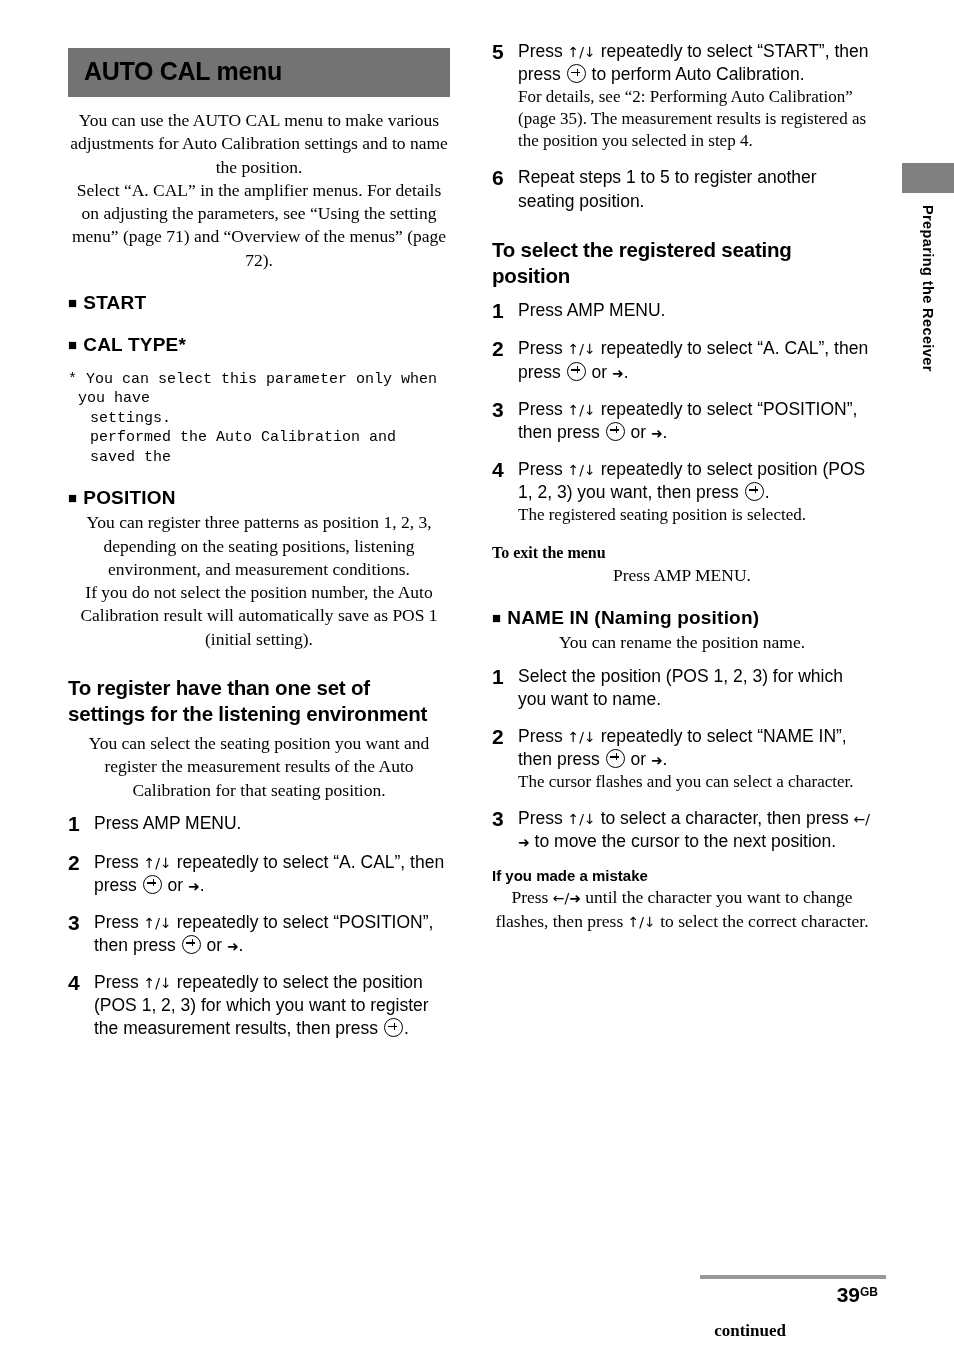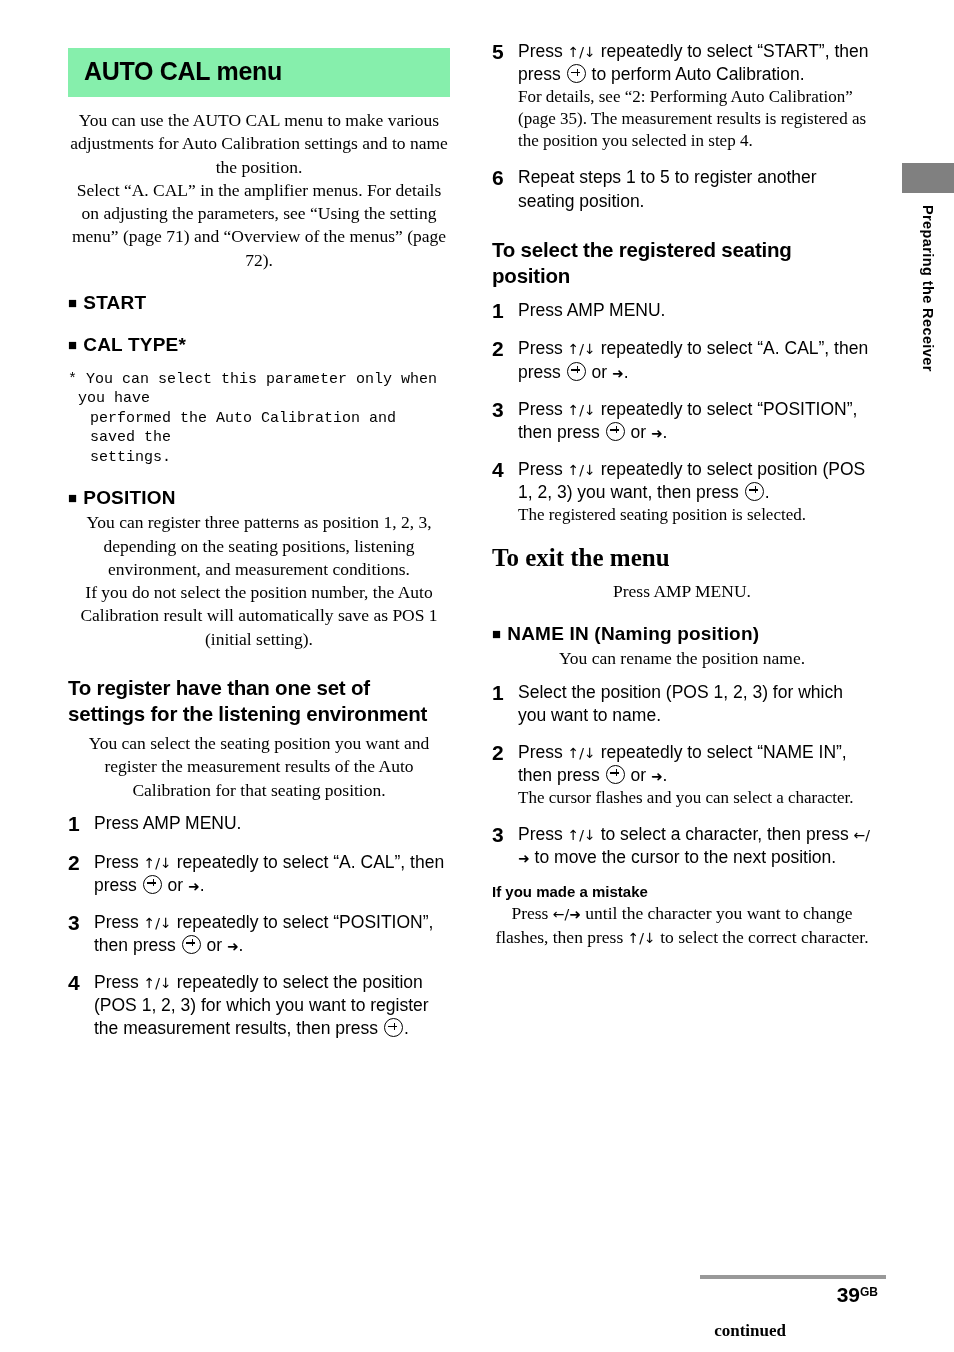--- a/index.html
+++ b/index.html
@@ -28,21 +28,21 @@
     width: 382px;
   }
   .col-right {
     position: absolute;
     left: 492px;
     top: 40px;
     width: 380px;
   }
   
   .chapter-banner {
-    background: #86efac;
+    background: #737373;
     padding: 9px 14px 11px 16px;
     font-family: "Liberation Sans", sans-serif;
     font-weight: bold;
     font-size: 25px;
     letter-spacing: -0.3px;
     color: #000;
     margin-bottom: 12px;
   }
   p {
     margin: 0;
@@ -73,23 +73,23 @@
     font-weight: bold;
     font-size: 20.5px;
     line-height: 1.27;
     margin-top: 24px;
     margin-bottom: 5px;
     letter-spacing: -0.2px;
   }
   .h-serif-bold {
     font-family: "Liberation Serif", serif;
     font-weight: bold;
-    font-size: 25px;
+    font-size: 16px;
     margin-top: 18px;
-    margin-bottom: 8px;
+    margin-bottom: 2px;
   }
   .h-sans-bold-sm {
     font-family: "Liberation Sans", sans-serif;
     font-weight: bold;
     font-size: 15px;
     margin-top: 2px;
     margin-bottom: 2px;
   }
   .footnote {
     font-family: Liberation Mono, monospace;
@@ -237,22 +237,22 @@
       <span class="sq">■</span><span>START</span>
     </div>
 
     <div class="h-square">
       <span class="sq">■</span><span>CAL TYPE</span><span>*</span>
     </div>
 
     <div class="footnote">
       <span>*</span>
       <span>You can select this parameter only when you have</span>
+      <span class="cont">settings.</span>
       <span class="cont">performed the Auto Calibration and saved the</span>
-      <span class="cont">settings.</span>
     </div>
 
     <div class="h-square">
       <span class="sq">■</span><span>POSITION</span>
     </div>
     <p class="body-serif">You can register three patterns as position 1, 2, 3, depending on the seating positions, listening environment, and measurement conditions.</p>
     <p class="body-serif">If you do not select the position number, the Auto Calibration result will automatically save as POS 1 (initial setting).</p>
 
     <div class="h-sans-bold">To register have than one set of settings for the listening environment</div>
     <p class="body-serif">You can select the seating position you want and register the measurement results of the Auto Calibration for that seating position.</p>

